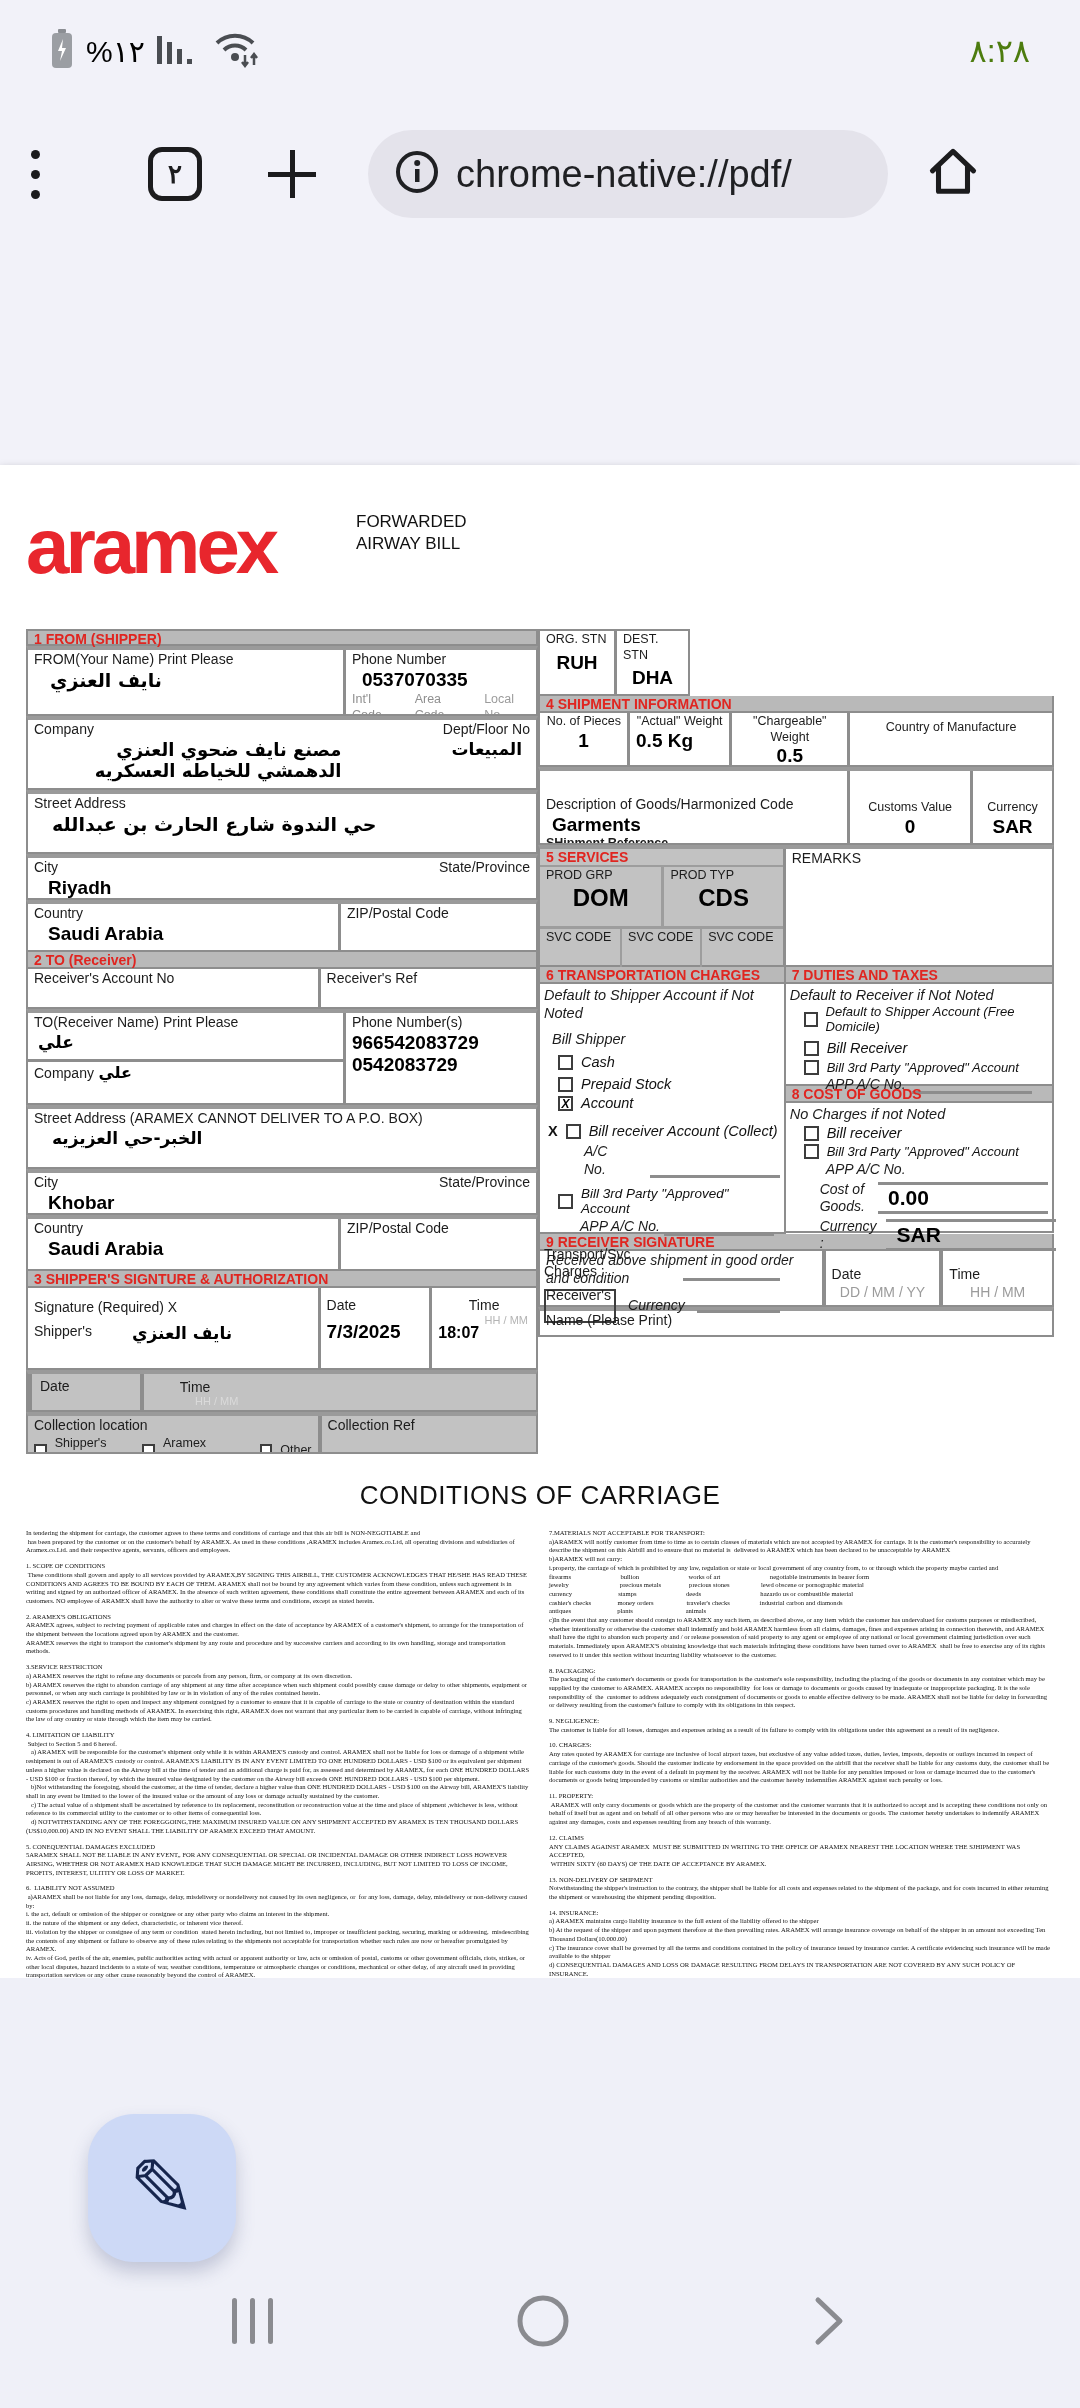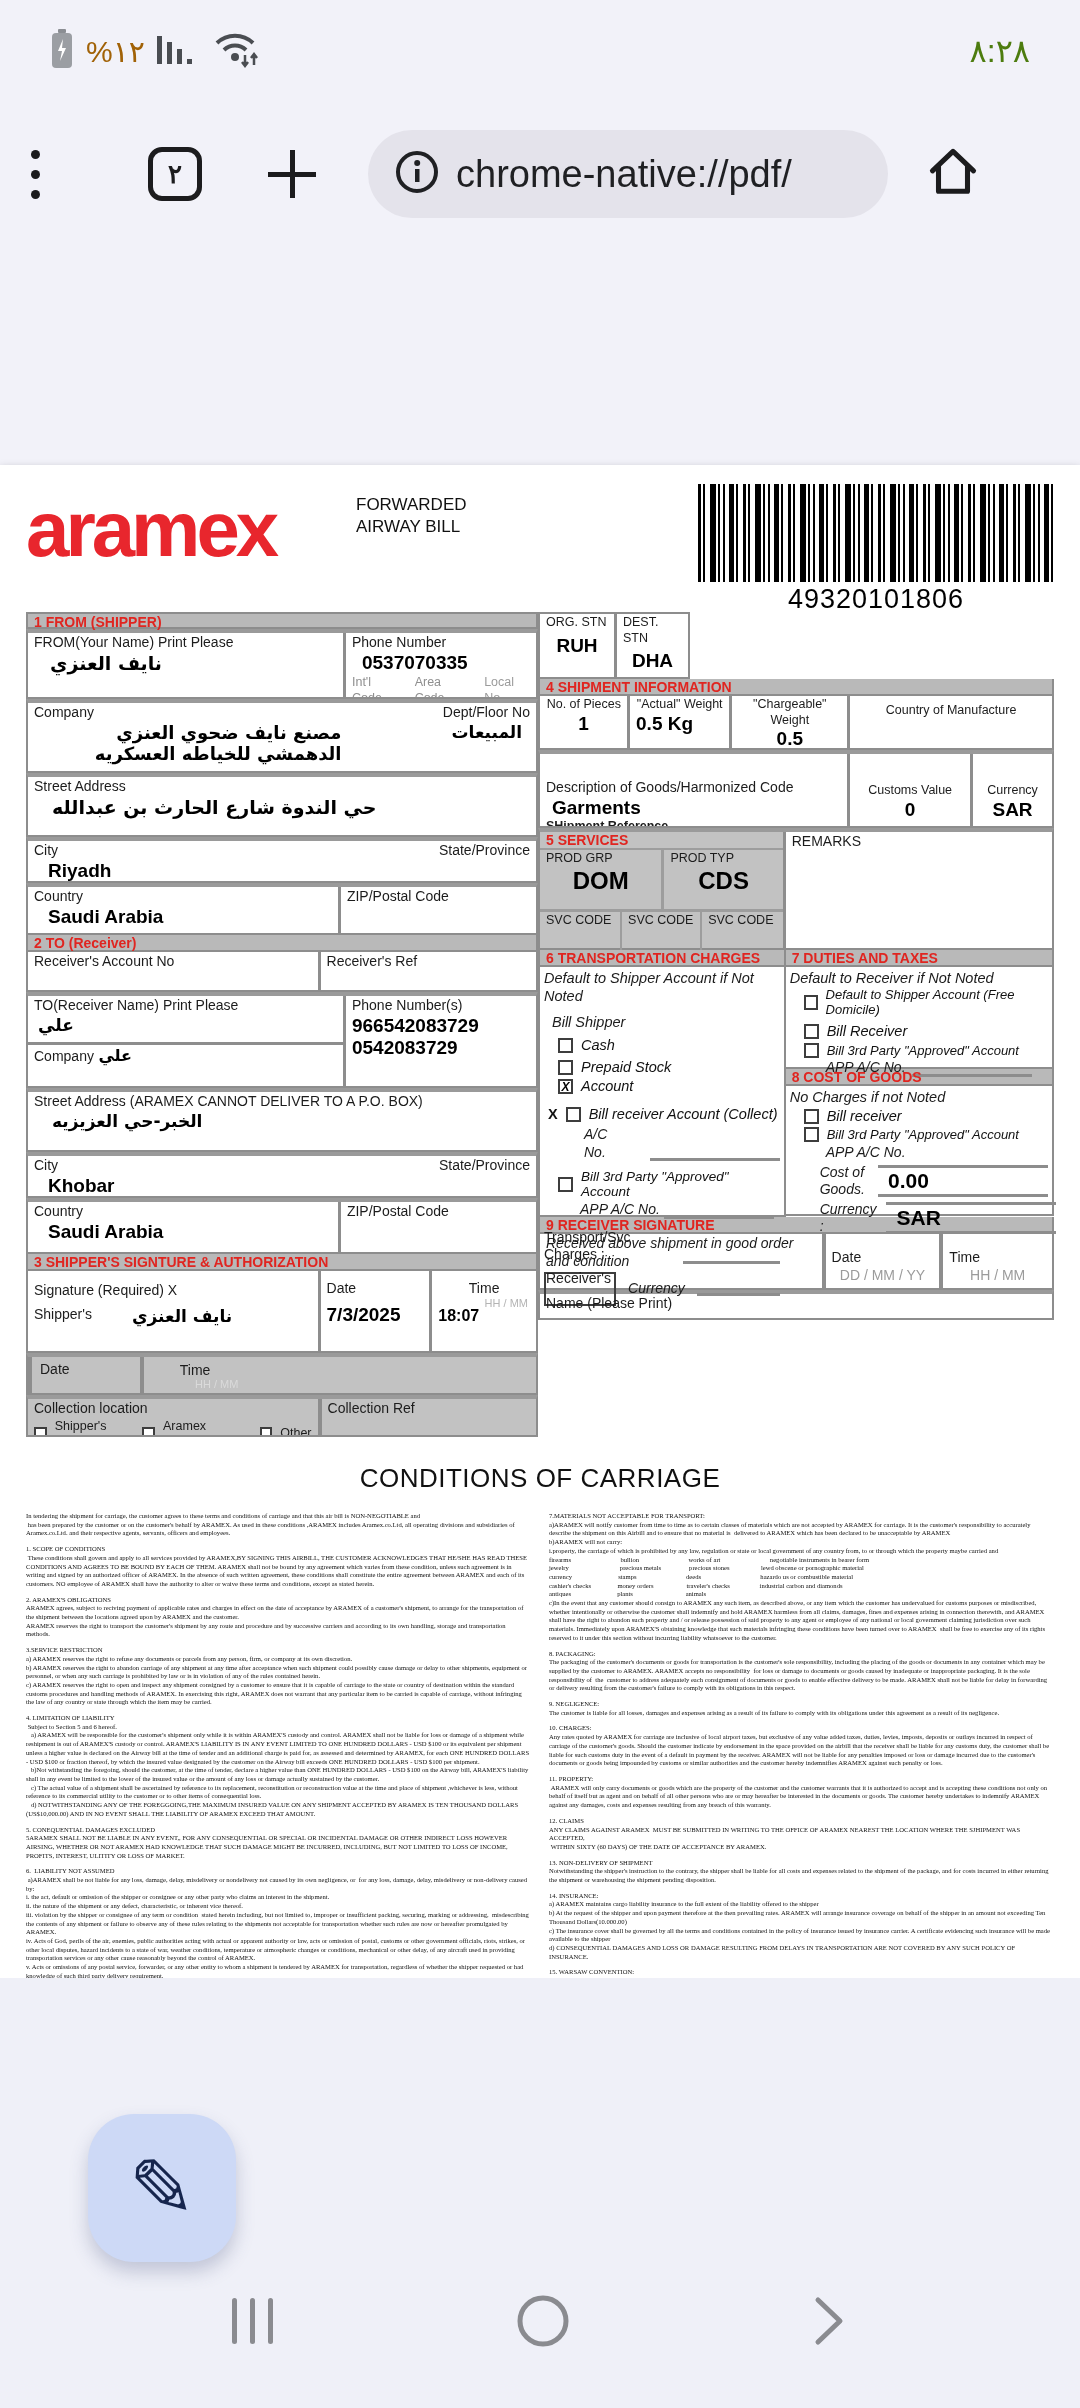--- a/index.html
+++ b/index.html
@@ -2,40 +2,40 @@
 <html><head>
 <meta charset="utf-8">
 <style>
   * { margin:0; padding:0; box-sizing:border-box; }
   html,body { width:1080px; height:2408px; }
   body { font-family:"Liberation Sans", sans-serif; background:#f2f2f9; overflow:hidden; position:relative; }
 
   
   .statusbar { position:absolute; top:0; left:0; width:1080px; height:92px; display:flex; align-items:center; justify-content:space-between; padding:10px 50px 0 50px; color:#4a4d52; }
   .sb-left { display:flex; align-items:center; gap:12px; }
-  .sb-batt-pct { font-size:30px; color:#a16207; }
+  .sb-batt-pct { font-size:30px; color:#000000; }
   .sb-time { font-size:32px; color:#4d7c0f; }
 
   
   .toolbar { position:absolute; top:118px; left:0; width:1080px; height:112px; display:flex; align-items:center; }
   .kebab { width:70px; display:flex; justify-content:center; }
   .kebab-dots { display:flex; flex-direction:column; gap:11px; }
   .kebab-dots i { width:9px; height:9px; border-radius:50%; background:#1c1c1e; }
   .tabbox { width:54px; height:54px; border:5px solid #1c1c1e; border-radius:14px; margin-left:78px; display:flex; align-items:center; justify-content:center; }
   .tabbox span { font-size:26px; font-weight:bold; color:#1c1c1e; }
   .plus { margin-left:62px; width:56px; height:56px; position:relative; }
   .plus:before, .plus:after { content:""; position:absolute; background:#1c1c1e; }
   .plus:before { left:26px; top:4px; width:5px; height:48px; }
   .plus:after { top:26px; left:4px; height:5px; width:48px; }
   .urlpill { margin-left:48px; width:520px; height:88px; background:#e4e3eb; border-radius:44px; display:flex; align-items:center; padding:0 26px; gap:16px; }
   .urltext { font-size:38px; color:#1f2023; white-space:nowrap; overflow:hidden; }
   .homebtn { margin-left:36px; }
 
   
-  .pdf { position:absolute; top:465px; left:0; width:1080px; height:1513px; background:#ffffff; box-shadow:0 3px 8px rgba(0,0,0,.25); padding:7px 26px 0 26px; color:#000; }
+  .pdf { position:absolute; top:465px; left:0; width:1080px; height:1513px; background:#ffffff; box-shadow:0 3px 8px rgba(0,0,0,.25); padding:24px 26px 0 26px; color:#000; }
 
   .bill-head { display:flex; height:140px; }
   .logo { font-size:78px; font-weight:bold; color:#e8262d; letter-spacing:-4px; line-height:1.0; margin-top:18px; width:330px; }
   .doctype { font-size:17px; color:#111; margin-top:22px; width:150px; white-space:pre-line; line-height:1.3; }
   .bc-wrap { margin-left:auto; width:356px; text-align:center; }
   .barcode { width:356px; height:98px; margin-top:12px;
     background-image:repeating-linear-gradient(90deg,
       #000 0px,#000 3px,#fff 3px,#fff 5px,
       #000 5px,#000 7px,#fff 7px,#fff 12px,
       #000 12px,#000 18px,#fff 18px,#fff 20px,
@@ -143,24 +143,20 @@
       </svg>
   </div>
 </div>
 
 <div class="pdf">
 
   <div class="bill-head">
     <div class="logo">aramex</div>
     <div class="doctype">FORWARDED
 AIRWAY BILL</div>
-    <div class="bc-wrap">
-      <div class="barcode"></div>
-      <div class="bc-num">49320101806</div>
-    </div>
   </div>
 
   <div class="bill-body">
 
     <div class="colL">
       <div class="secbar" style="border-top:2px solid #8d8d8d">1 FROM (SHIPPER)</div>
 
 
       <div class="row topb" style="height:70px">
         <div class="cell" style="width:62%">

